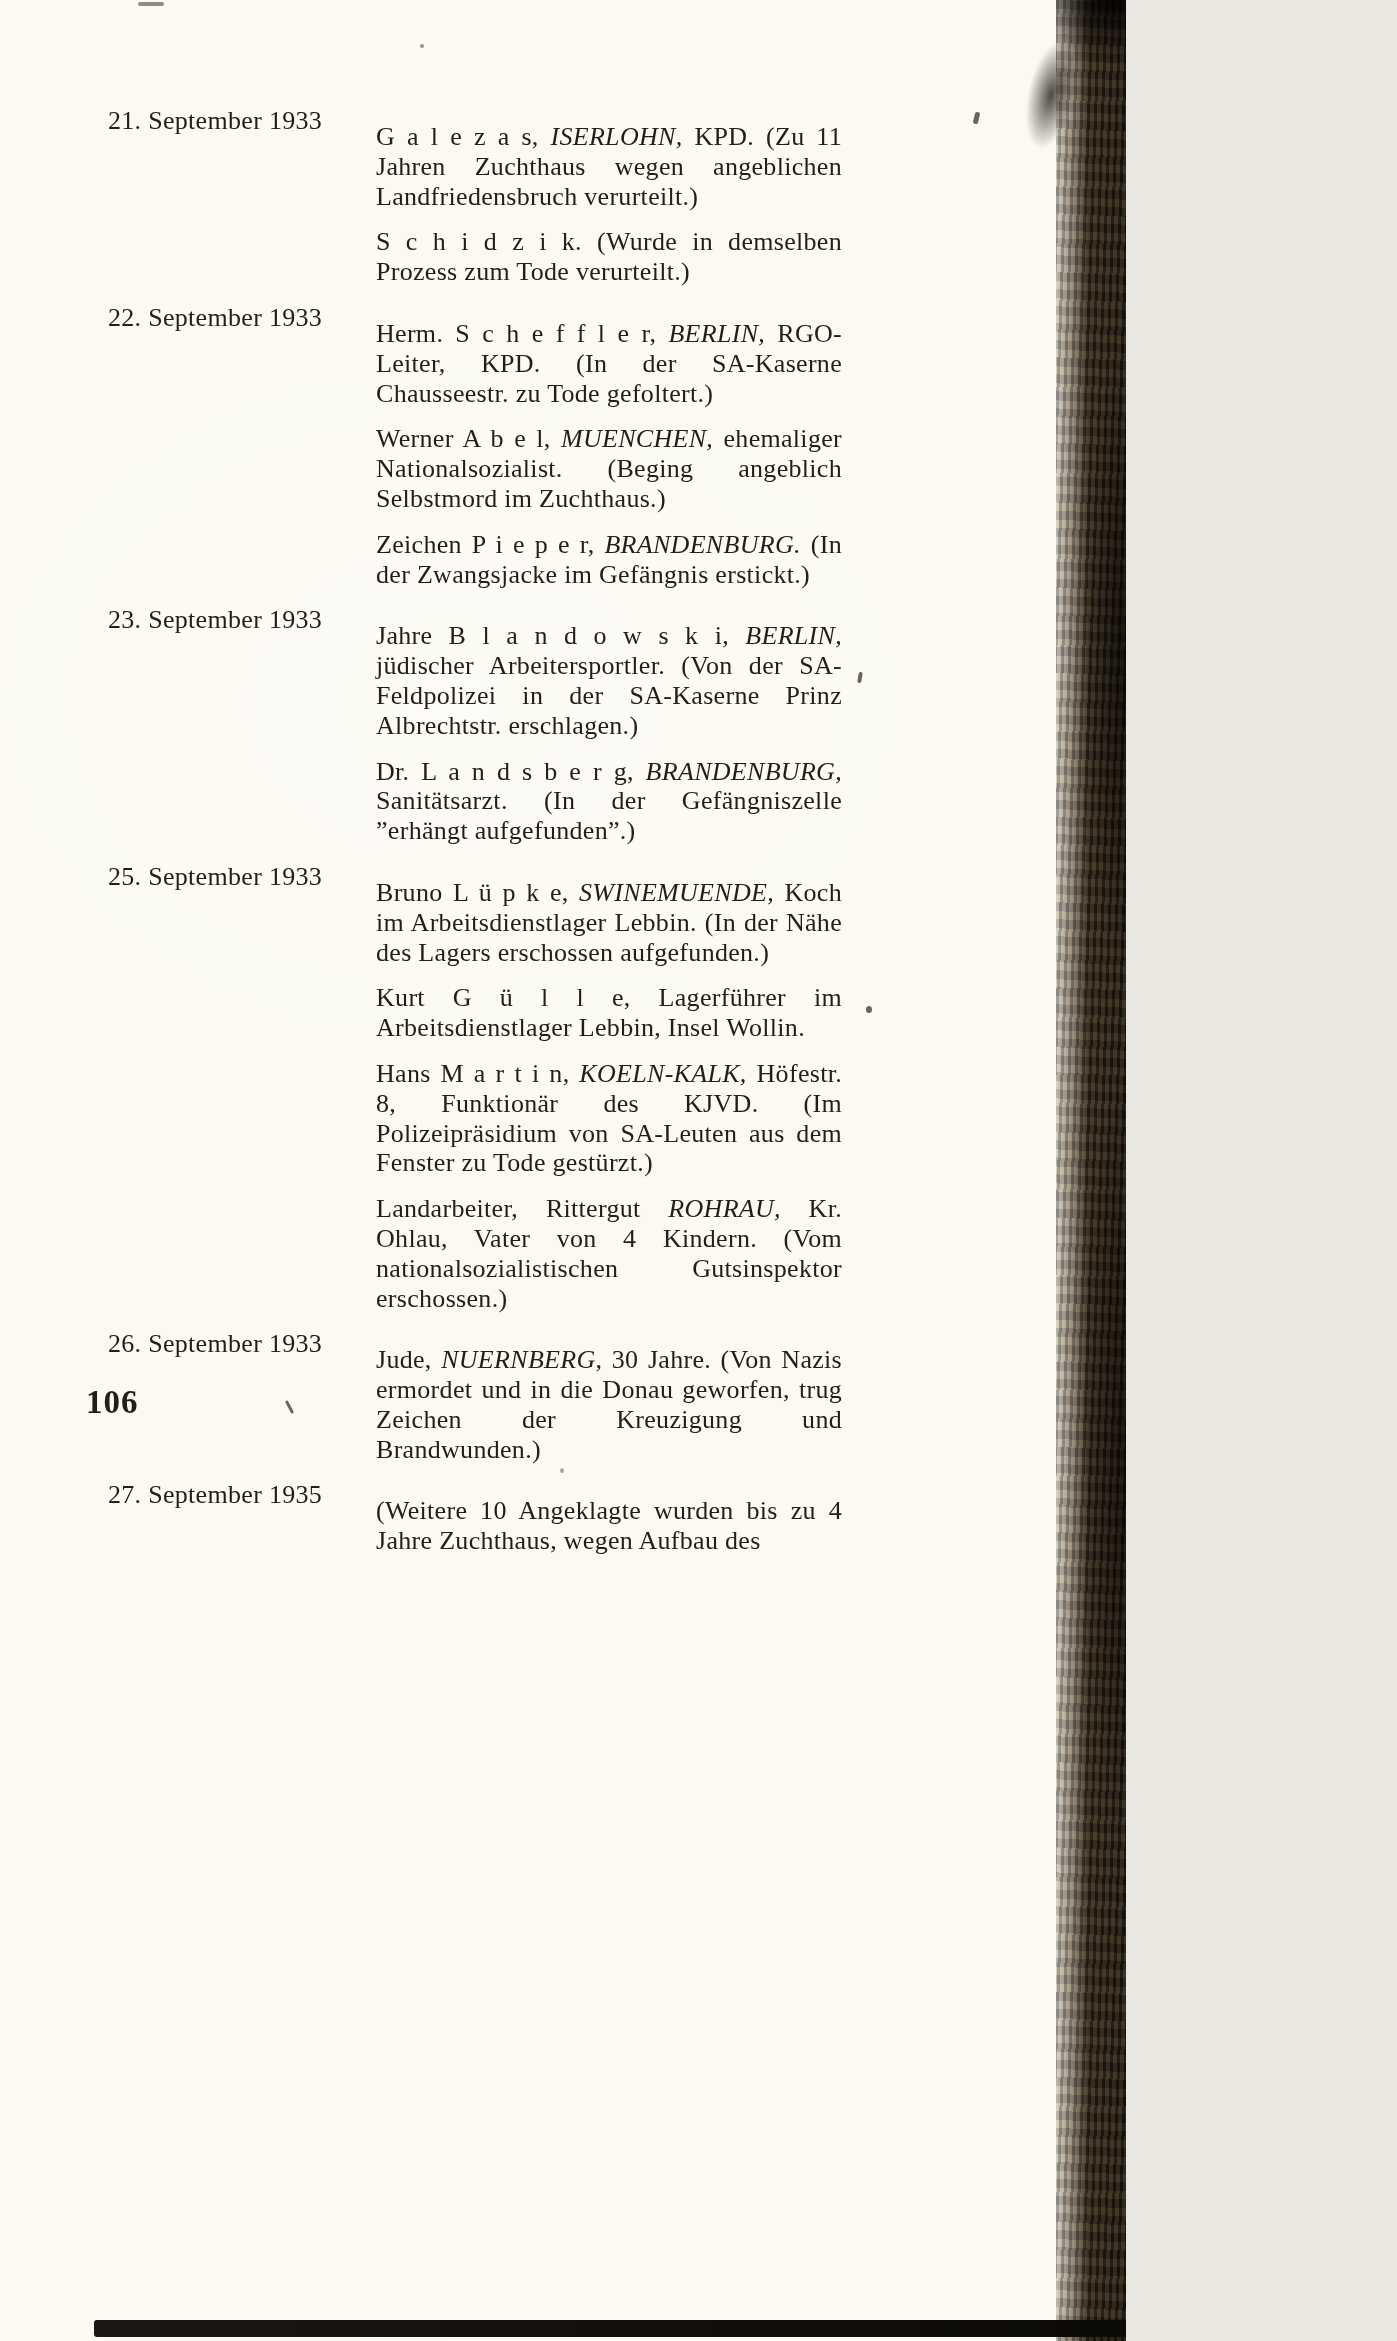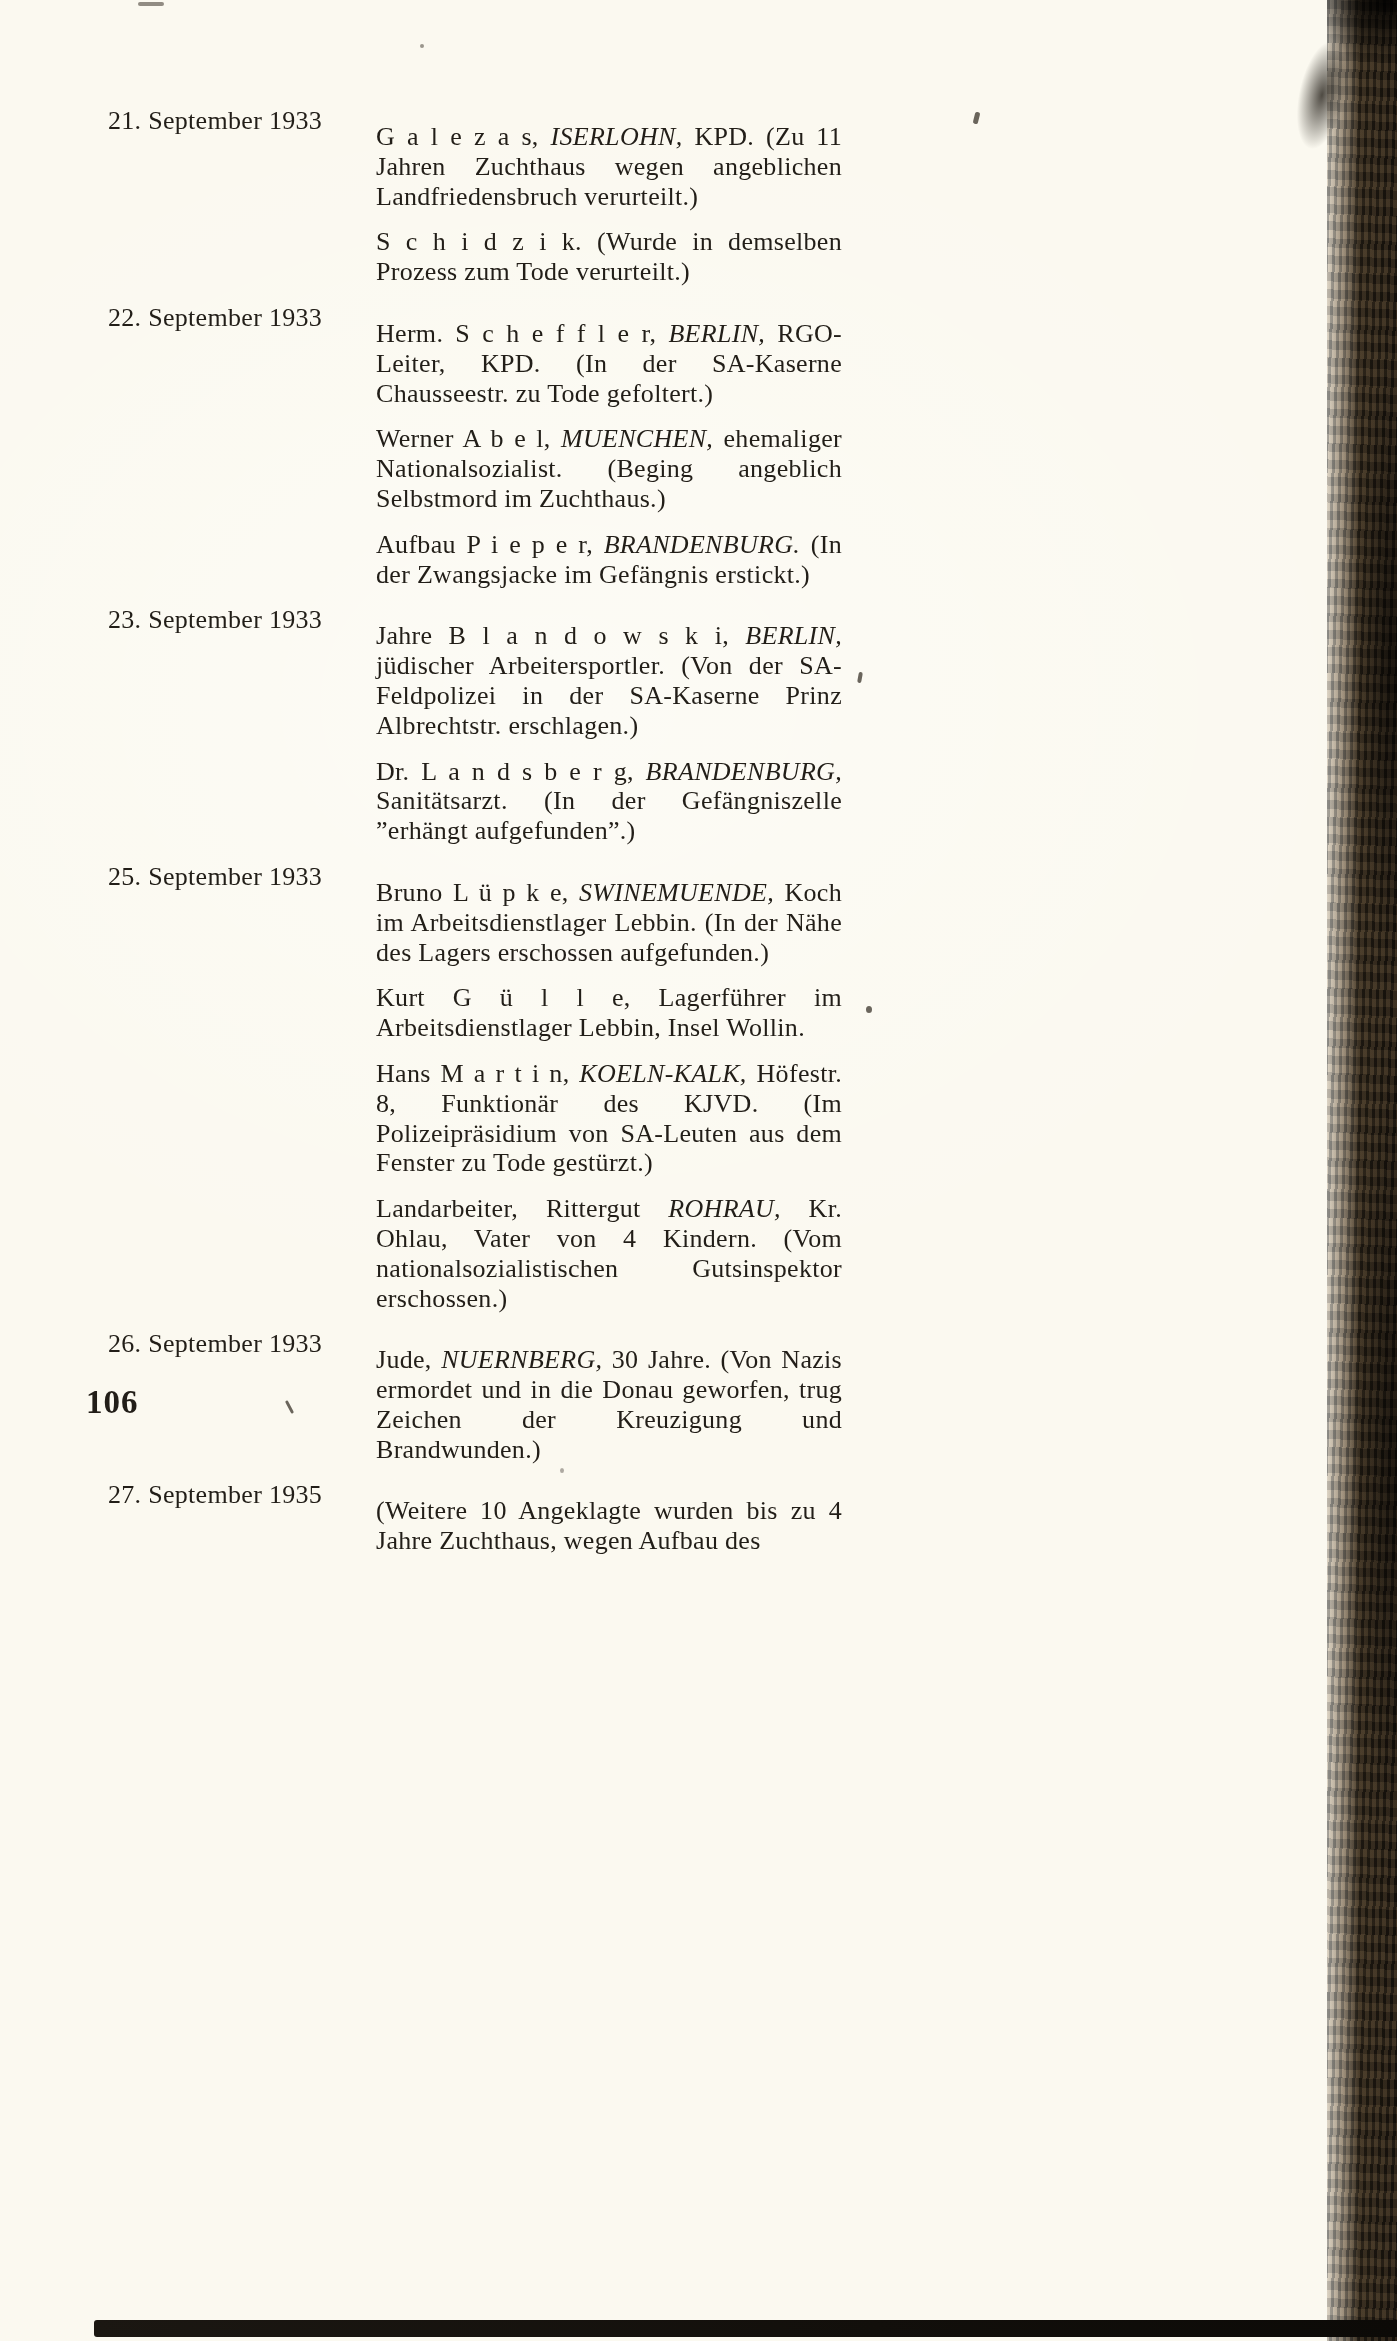--- a/index.html
+++ b/index.html
@@ -9,21 +9,21 @@
   }
   html,body{margin:0;padding:0;}
   body{
     width:1397px;height:2341px;
     background:#e9e7df;
     font-family:"Liberation Serif", serif;
     overflow:hidden;
   }
   .scan{
     position:relative;
-    width:1397px;height:2341px;
+    width:1126px;height:2341px;
     background:
       radial-gradient(1200px 900px at 40% 30%, rgba(255,255,255,.35), transparent 70%),
       var(--paper);
   }
   
   .groups{
     position:absolute;left:108px;top:106px;width:750px;
     color:var(--ink);
   }
   .group{
@@ -91,21 +91,21 @@
         <div class="paras">
           <p><span>G a l e z a s, </span><span class="it">ISERLOHN,</span><span> KPD. (Zu 11 Jahren Zuchthaus wegen angeblichen Landfriedensbruch verurteilt.)</span></p>
           <p><span>S c h i d z i k. (Wurde in demselben Prozess zum Tode verurteilt.)</span></p>
         </div>
       </div>
       <div class="group">
         <div class="date">22. September 1933</div>
         <div class="paras">
           <p><span>Herm. S c h e f f l e r, </span><span class="it">BERLIN,</span><span> RGO-Leiter, KPD. (In der SA-Kaserne Chausseestr. zu Tode gefoltert.)</span></p>
           <p><span>Werner A b e l, </span><span class="it">MUENCHEN,</span><span> ehemaliger Nationalsozialist. (Beging angeblich Selbstmord im Zuchthaus.)</span></p>
-          <p><span>Aufbau P i e p e r, </span><span class="it">BRANDENBURG.</span><span> (In der Zwangsjacke im Gefängnis erstickt.)</span></p>
+          <p><span>Zeichen P i e p e r, </span><span class="it">BRANDENBURG.</span><span> (In der Zwangsjacke im Gefängnis erstickt.)</span></p>
         </div>
       </div>
       <div class="group">
         <div class="date">23. September 1933</div>
         <div class="paras">
           <p><span>Jahre B l a n d o w s k i, </span><span class="it">BERLIN,</span><span> jüdischer Arbeitersportler. (Von der SA-Feldpolizei in der SA-Kaserne Prinz Albrechtstr. erschlagen.)</span></p>
           <p><span>Dr. L a n d s b e r g, </span><span class="it">BRANDENBURG,</span><span> Sanitätsarzt. (In der Gefängniszelle ”erhängt aufgefunden”.)</span></p>
         </div>
       </div>
       <div class="group">

